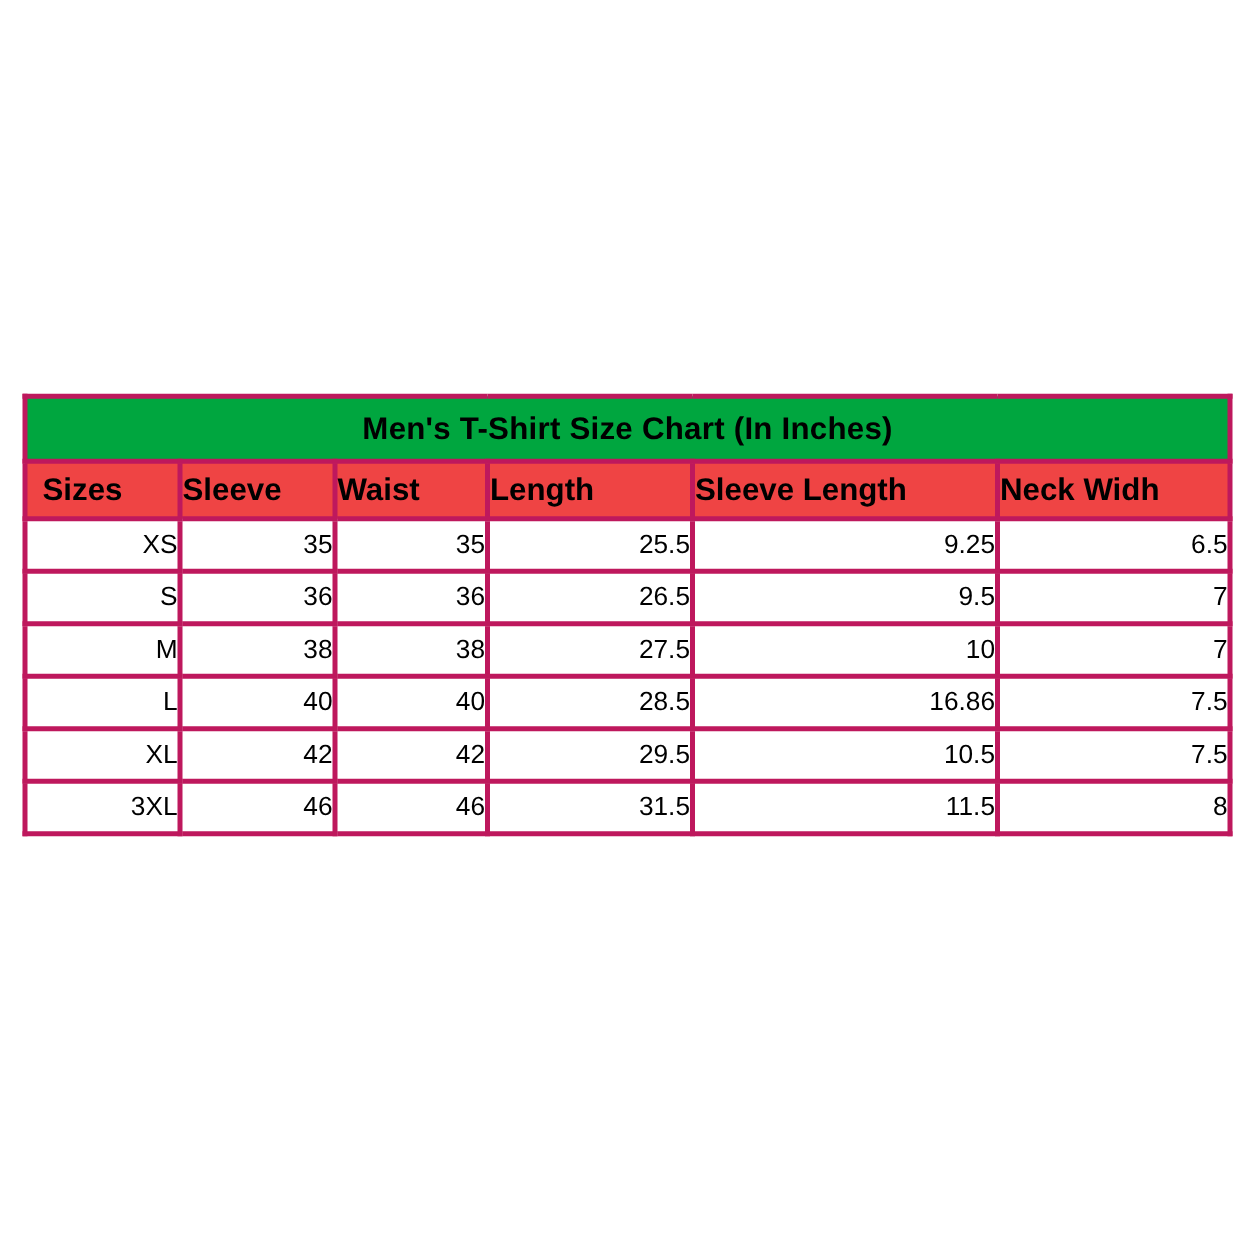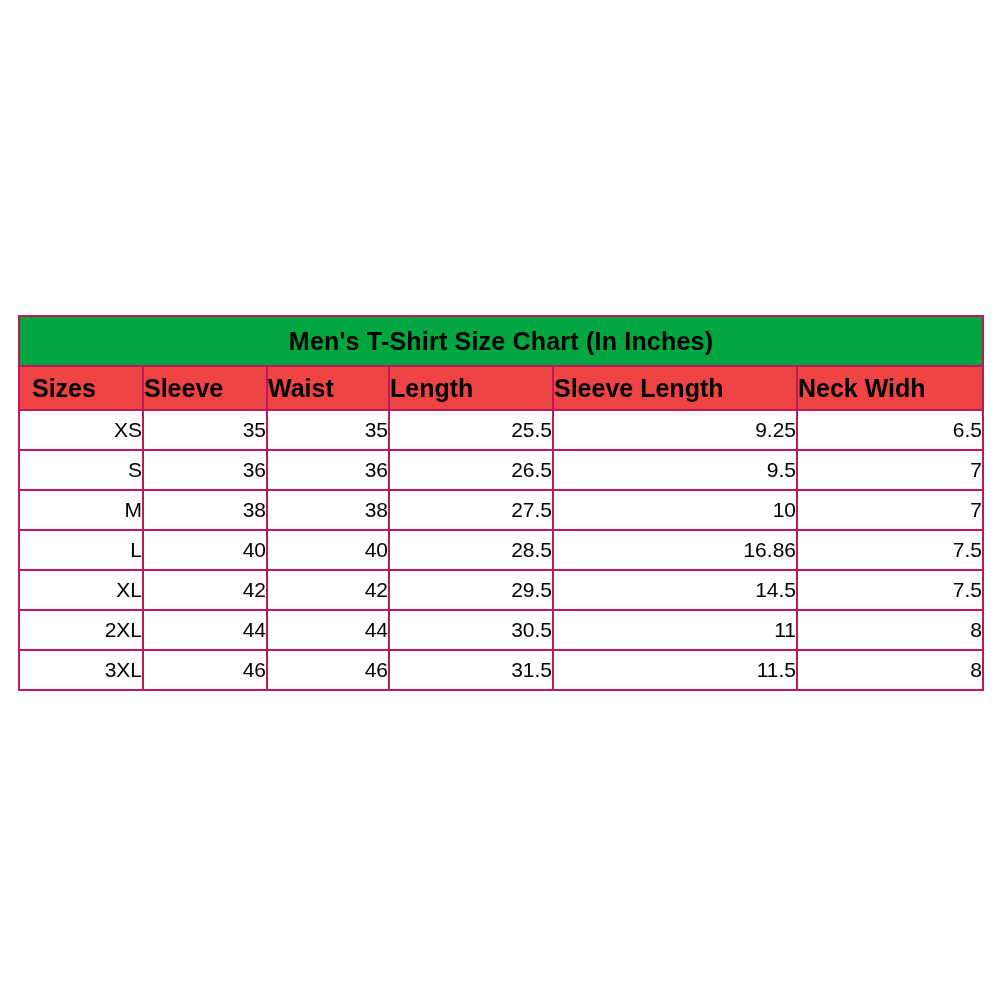--- a/index.html
+++ b/index.html
@@ -20,21 +20,21 @@
     top: 315px;
     width: 964px;
   }
   table.size-chart {
     border-collapse: collapse;
     table-layout: fixed;
     width: 964px;
     background: #ffffff;
   }
   table.size-chart td, table.size-chart th {
-    border: 2px solid #be185d;
+    border: 4px solid #be185d;
     padding: 0;
     margin: 0;
   }
   .title-cell {
     background: #00a63f;
     color: #000000;
     font-weight: bold;
     font-size: 25px;
     text-align: center;
     height: 48px;
@@ -128,30 +128,22 @@
         <td class="data-cell">40</td>
         <td class="data-cell">28.5</td>
         <td class="data-cell">16.86</td>
         <td class="data-cell">7.5</td>
       </tr>
       <tr>
         <td class="data-cell size-label">XL</td>
         <td class="data-cell">42</td>
         <td class="data-cell">42</td>
         <td class="data-cell">29.5</td>
-        <td class="data-cell">14.5</td>
+        <td class="data-cell">10.5</td>
         <td class="data-cell">7.5</td>
-      </tr>
-      <tr>
-        <td class="data-cell size-label">2XL</td>
-        <td class="data-cell">44</td>
-        <td class="data-cell">44</td>
-        <td class="data-cell">30.5</td>
-        <td class="data-cell">11</td>
-        <td class="data-cell">8</td>
       </tr>
       <tr>
         <td class="data-cell size-label">3XL</td>
         <td class="data-cell">46</td>
         <td class="data-cell">46</td>
         <td class="data-cell">31.5</td>
         <td class="data-cell">11.5</td>
         <td class="data-cell">8</td>
       </tr>
     </tbody>

